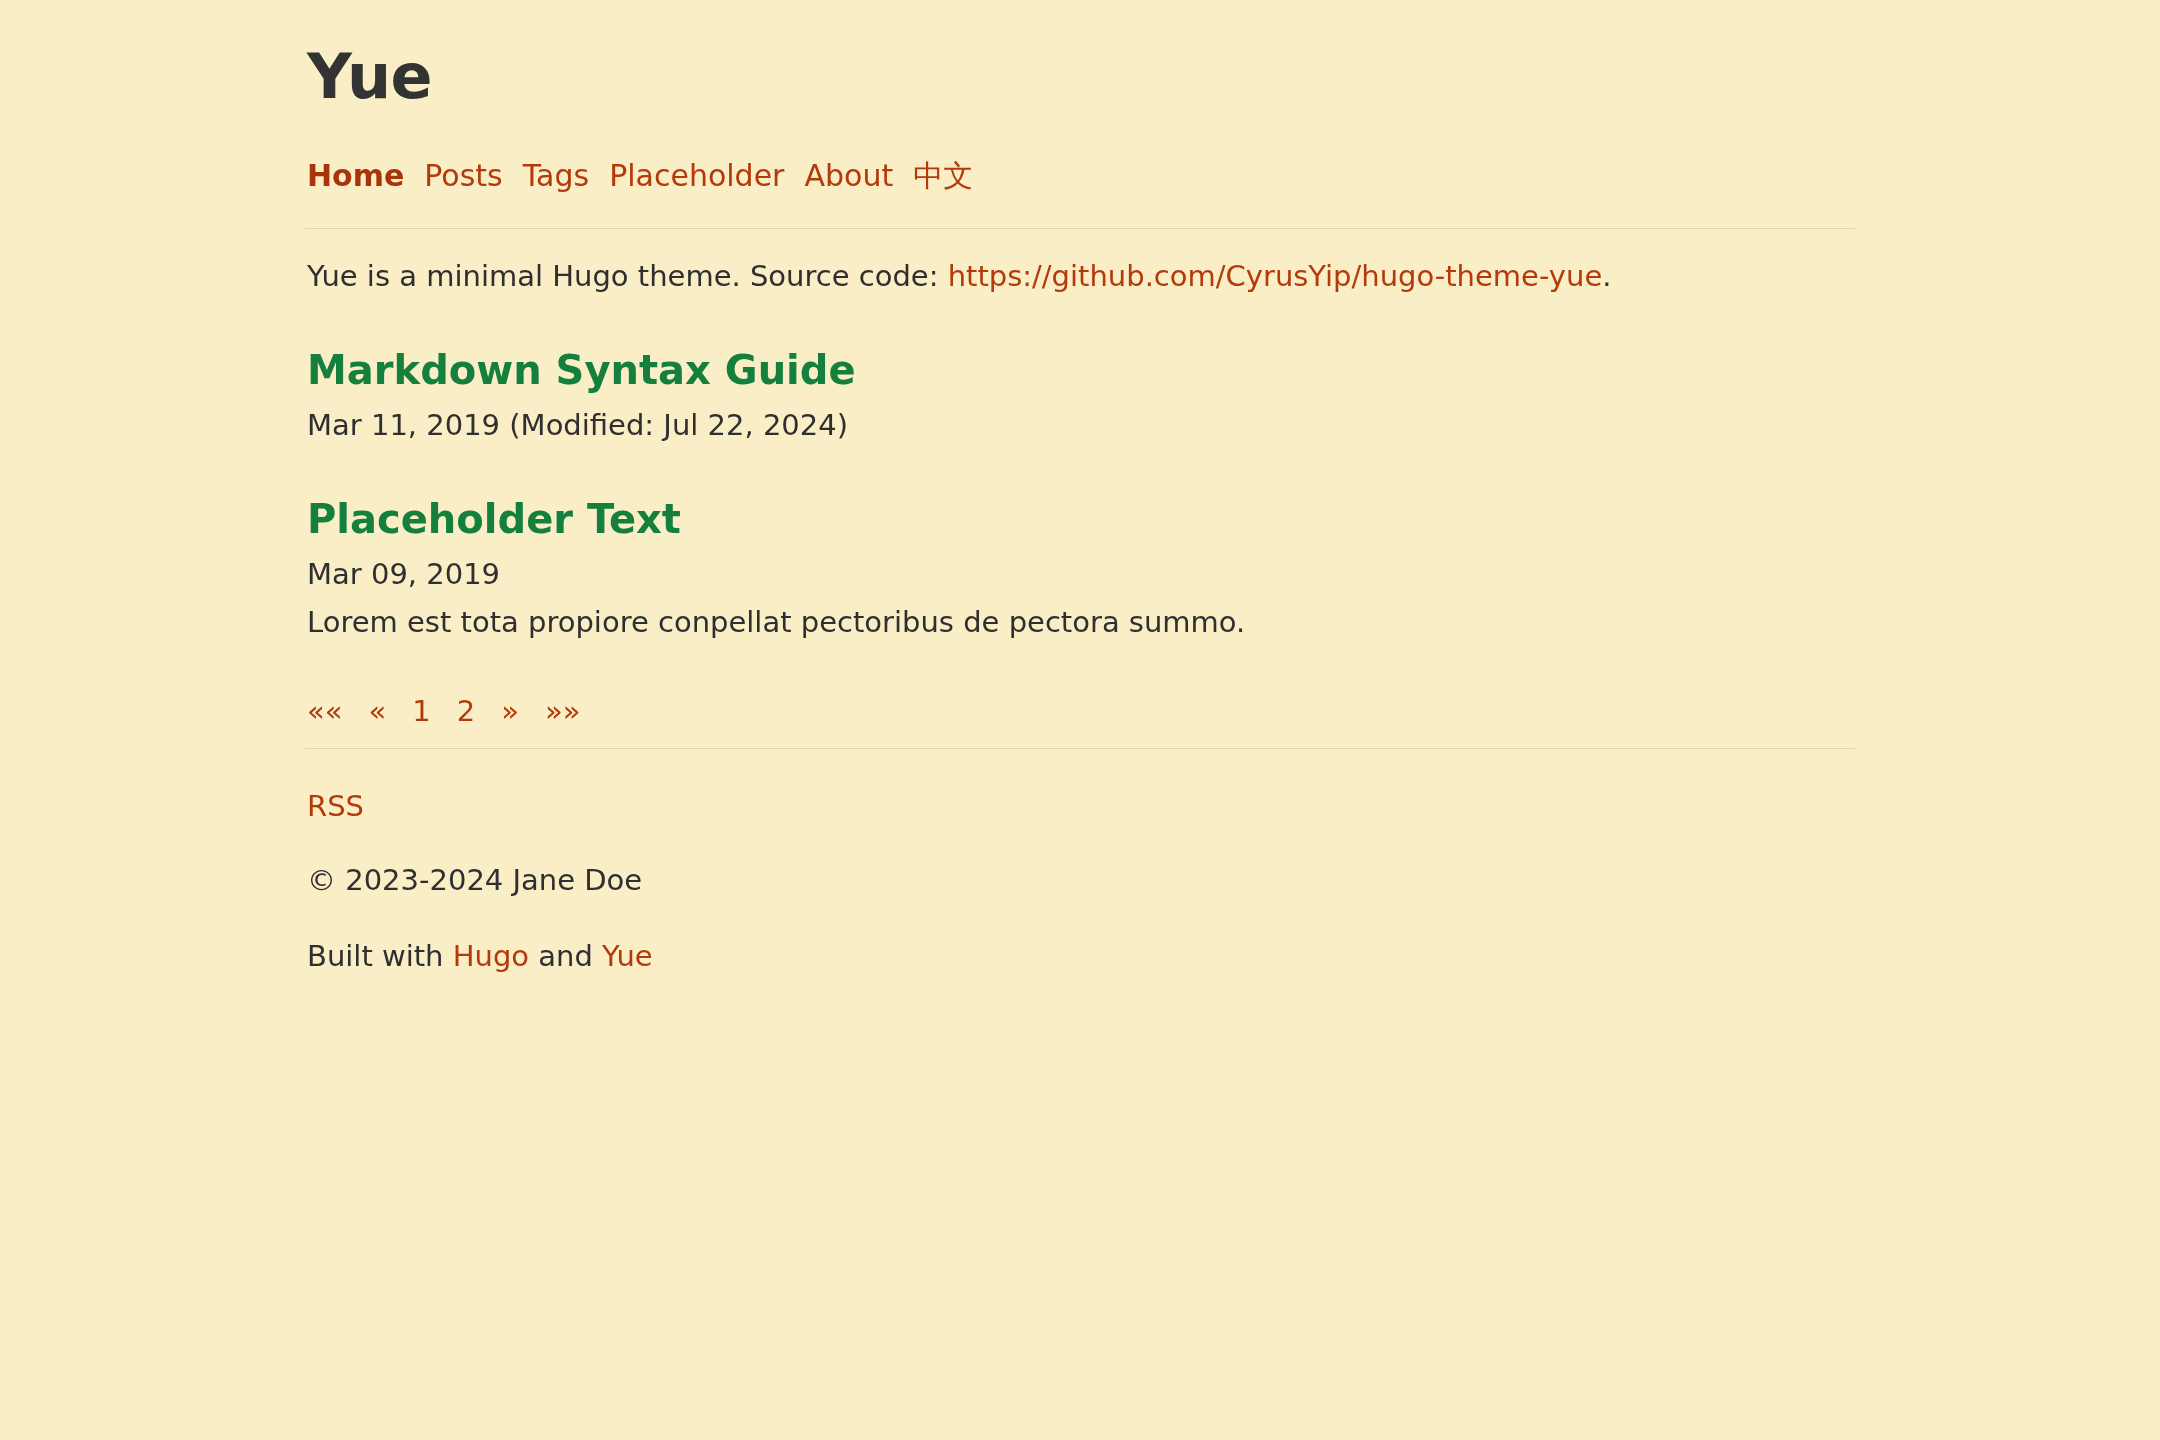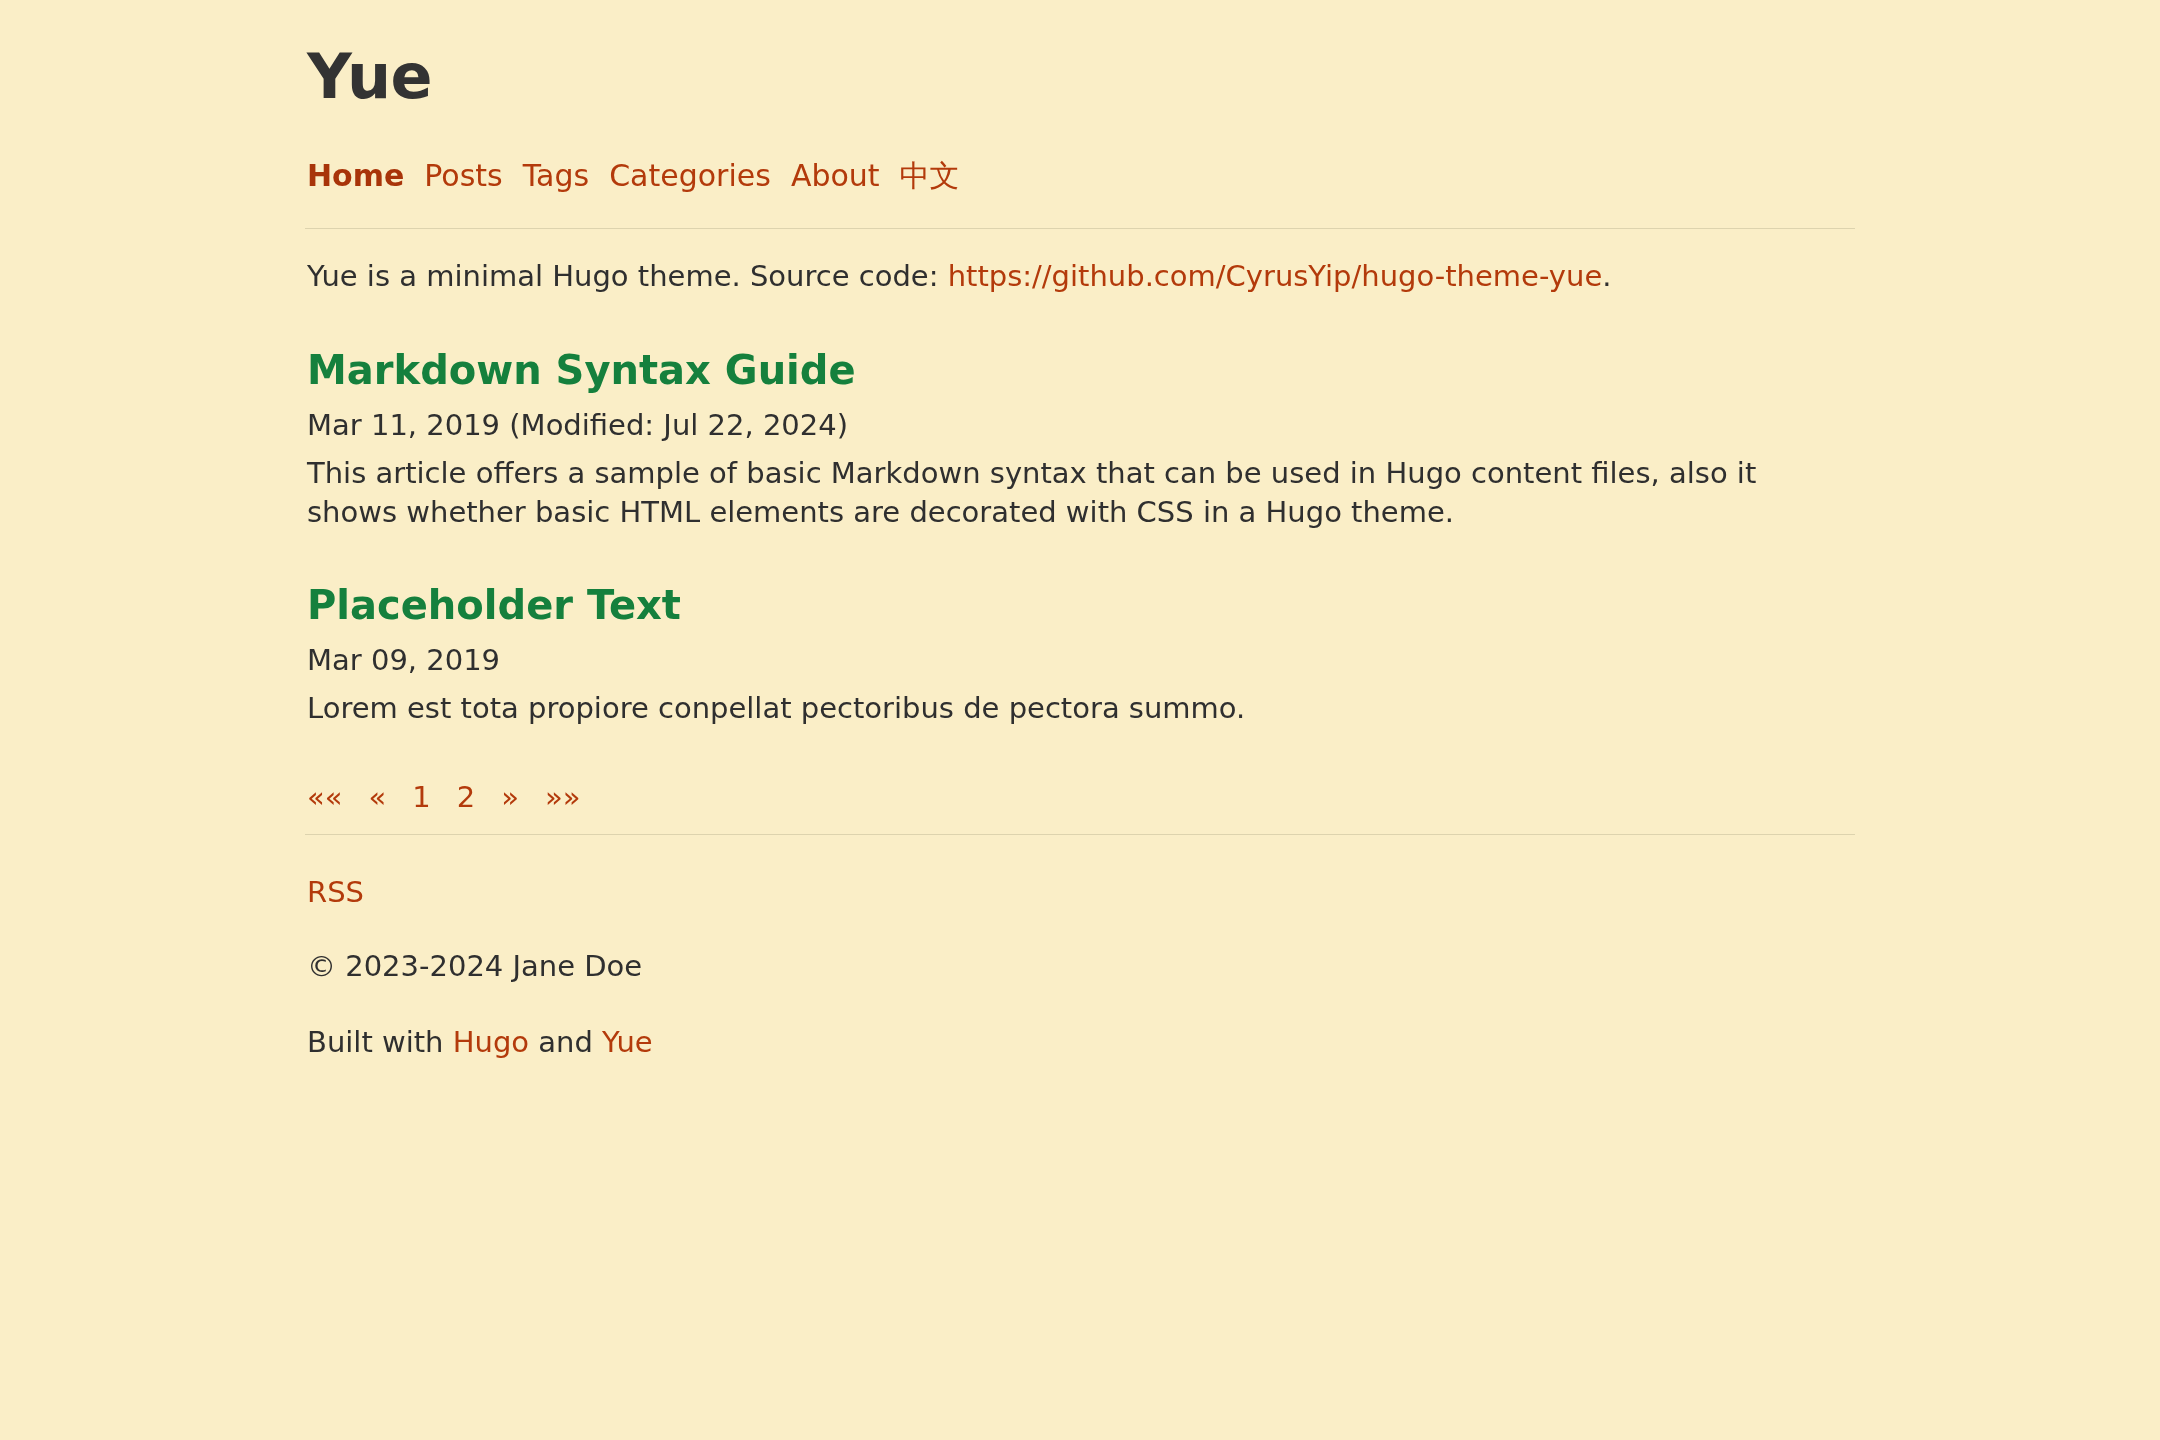--- a/index.html
+++ b/index.html
@@ -137,31 +137,30 @@
   }
 </style>
 </head>
 <body>
 
 <div class="page">
 
   <h1 class="site-title">Yue</h1>
 
   <nav class="nav">
-    <a href="#" class="active">Home</a><a href="#">Posts</a><a href="#">Tags</a><a href="#">Categories</a><a href="#">About</a><a href="#">中文</a>
+    <a href="#" class="active">Home</a><a href="#">Posts</a><a href="#">Tags</a><a href="#">Placeholder</a><a href="#">About</a><a href="#">中文</a>
   </nav>
 
   <hr class="rule">
 
   <p class="intro"><span>Yue is a minimal Hugo theme. Source code: </span><a href="#">https://github.com/CyrusYip/hugo-theme-yue</a><span>.</span></p>
 
   <article class="post">
     <h2 class="post-title"><a href="#">Markdown Syntax Guide</a></h2>
     <div class="post-date">Mar 11, 2019 (Modified: Jul 22, 2024)</div>
-    <div class="post-summary">This article offers a sample of basic Markdown syntax that can be used in Hugo content files, also it shows whether basic HTML elements are decorated with CSS in a Hugo theme.</div>
   </article>
 
   <article class="post">
     <h2 class="post-title"><a href="#">Placeholder Text</a></h2>
     <div class="post-date">Mar 09, 2019</div>
     <div class="post-summary">Lorem est tota propiore conpellat pectoribus de pectora summo.</div>
   </article>
 
   <div class="pagination">
     <a href="#">««</a><a href="#">«</a><a href="#">1</a><a href="#">2</a><a href="#">»</a><a href="#">»»</a>

